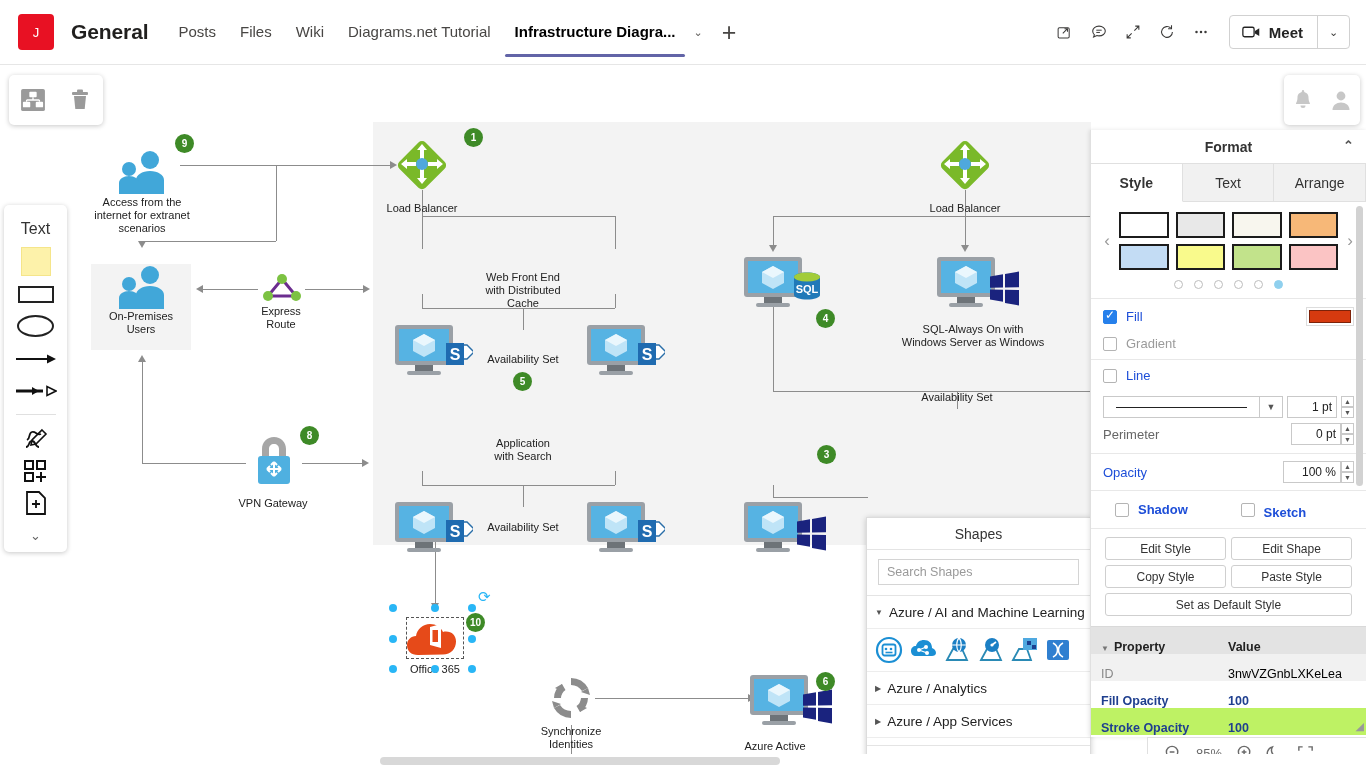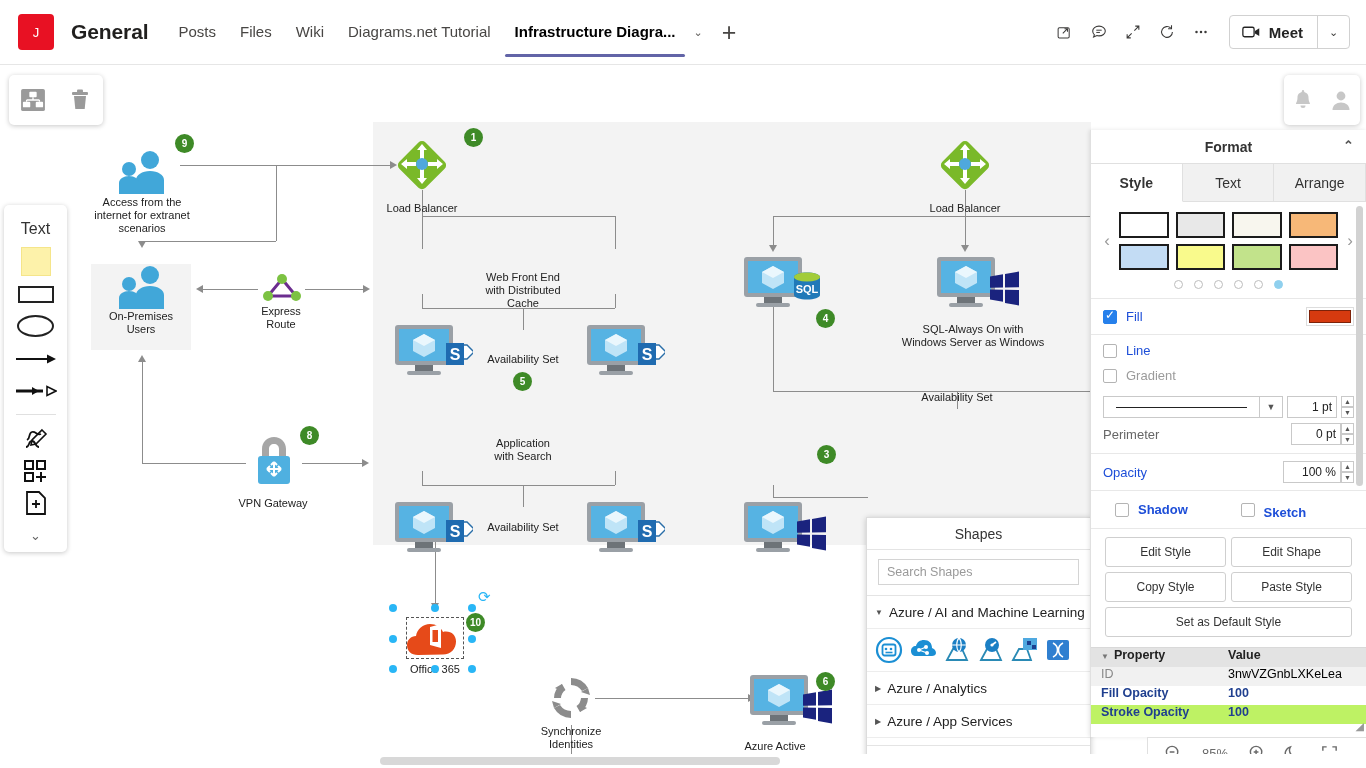--- a/index.html
+++ b/index.html
@@ -123,26 +123,26 @@
   .perim{ display:flex; align-items:center; padding:2px 12px 8px; }
   .perim .flabel{ color:#666; }
   .perim .rt{ margin-left:auto; display:flex; align-items:center; gap:0; }
   .op-row{ display:flex; align-items:center; padding:7px 12px;
     border-top:1px solid #e8e8e8; }
   .op-row .rt{ margin-left:auto; display:flex; align-items:center; }
   .two-cbx{ display:flex; padding:8px 12px; border-top:1px solid #e8e8e8; }
   .two-cbx .half{ width:50%; display:flex; align-items:center; padding-left:12px; }
   .btn-grid{ padding:8px 14px 10px; border-top:1px solid #e8e8e8;
     display:flex; flex-wrap:wrap; gap:5px; }
-  .gbtn{ flex:1 1 calc(50% - 3px); height:30px; border:1px solid #cfcfcf;
+  .gbtn{ flex:1 1 calc(50% - 3px); height:23px; border:1px solid #cfcfcf;
     border-radius:3px; background:#fff; font-size:12px; color:#333;
     display:flex; align-items:center; justify-content:center; cursor:pointer; }
   .gbtn.full{ flex:1 1 100%; }
   .ptable{ border-top:1px solid #d9d9d9; }
-  .ptrow{ display:flex; height:19px; align-items:flex-start; font-size:12.5px; }
+  .ptrow{ display:flex; height:27px; align-items:flex-end; font-size:12.5px; }
   .ptrow.head{ background:#e3e3e3; font-weight:700; color:#222; }
   .ptrow.sel{ background:#bef264; }
   .ptrow.alt{ background:#f1f1f1; }
   .ptc1{ width:128px; padding-left:10px; overflow:hidden; white-space:nowrap; }
   .ptc2{ flex:1; padding-left:9px; overflow:hidden; white-space:nowrap; }
   .blue{ color:#1f3f8f; font-weight:700; }
   .gray{ color:#888; }
   .tri{ font-size:8px; color:#777; margin-right:5px; }
   .resize-gr{ position:absolute; right:2px; bottom:2px; font-size:11px;
     color:#999; transform:rotate(0deg); }
@@ -164,21 +164,21 @@
   .sh-icons{ display:flex; align-items:center; gap:6px; padding:7px 8px;
     border-bottom:1px solid #ededed; overflow:hidden; }
   .sh-more{ position:absolute; left:0; bottom:37px; width:100%; height:34px;
     background:#fff; border-top:1px solid #e4e4e4; display:flex;
     align-items:center; justify-content:center; font-size:13.5px; color:#222;
     cursor:pointer; gap:5px; }
 
   
   .statusbar{ position:absolute; left:1147px; top:672px; width:219px; height:31px;
     background:#fff; border-top:1px solid #e0e0e0; border-left:1px solid #e0e0e0;
-    display:flex; align-items:center; gap:6px; padding-left:10px; }
+    display:flex; align-items:center; gap:0; padding-left:10px; }
   .sb-btn{ width:30px; height:26px; display:flex; align-items:center;
     justify-content:center; cursor:pointer; color:#6a6a6a; }
   .sb-zoom{ font-size:13px; color:#6a6a6a; width:42px; text-align:center;
     cursor:pointer; }
 
   
   .hscroll{ position:absolute; left:0; bottom:0px; width:1366px; height:14px;
     background:#fff; }
   .hscroll i{ position:absolute; left:380px; top:3px; width:400px; height:8px;
     border-radius:4px; background:#d8d8d8; }
@@ -739,28 +739,28 @@
         <div class="dot on"></div>
       </div>
 
       <div class="frow">
         <div class="cbx checked"></div>
         <span class="flabel">Fill</span>
         <div class="fill-color">
             <i></i>
           </div>
       </div>
+      <div class="frow" style="border-top:none;padding-top:2px;">
+        <div class="cbx"></div>
+        <span class="flabel dim">Gradient</span>
+      </div>
+
       <div class="frow">
         <div class="cbx"></div>
         <span class="flabel">Line</span>
-      </div>
-
-      <div class="frow" style="border-top:none;padding-top:2px;">
-        <div class="cbx"></div>
-        <span class="flabel dim">Gradient</span>
       </div>
       <div class="lrow">
         <div class="line-sel">
           <div class="line-prev">
               <i></i>
             </div>
           <div class="line-drop">▼</div>
         </div>
         <div class="numbox">1 pt</div>
         <div class="spin">

